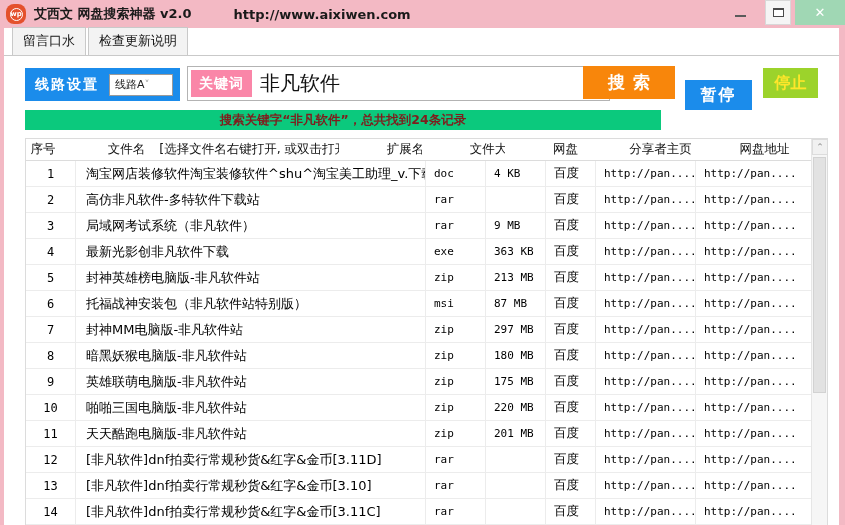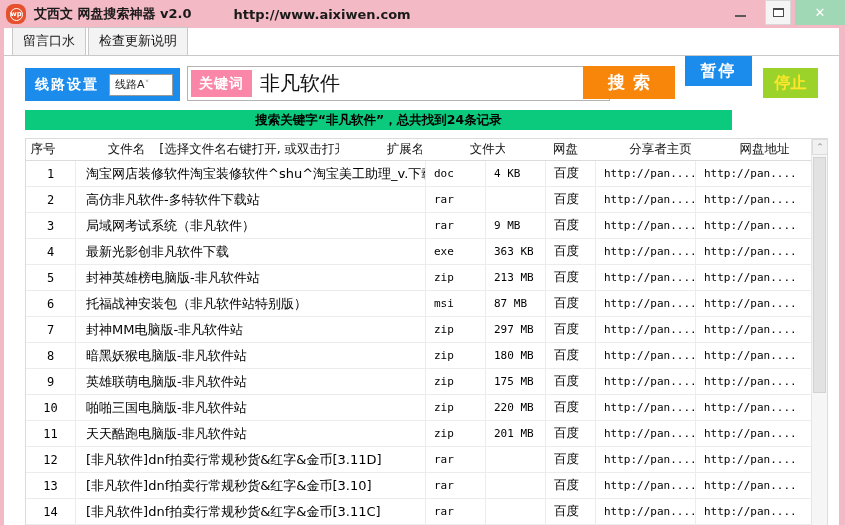--- a/index.html
+++ b/index.html
@@ -52,27 +52,27 @@
     border:1px solid #b3b3b3; display:flex; align-items:center; }
   .kw-label{ background:var(--pink,#fa86a8); color:#fff; font-size:14px; font-weight:bold;
     height:27px; display:flex; align-items:center; padding:0 8px; margin-left:3px; letter-spacing:1px; }
   .kw-input{ border:none; outline:none; flex:1; height:30px; font-size:20px; color:#111;
     padding-left:8px; font-family:"DejaVu Sans", sans-serif; background:transparent; }
 
   .btn{ position:absolute; display:flex; align-items:center; justify-content:center;
     color:#fff; font-weight:bold; cursor:pointer; }
   .btn-search{ left:579px; top:10px; width:92px; height:33px; background:var(--orange,#f8860b);
     font-size:17px; letter-spacing:8px; padding-left:8px; }
-  .btn-pause{ left:681px; top:0; width:67px; height:30px; background:var(--blue,#1b8ceb);
+  .btn-pause{ left:681px; top:24px; width:67px; height:30px; background:var(--blue,#1b8ceb);
     font-size:16px; letter-spacing:2px; }
   .btn-stop{ left:759px; top:12px; width:55px; height:30px; background:var(--lime,#9cd32b);
     color:var(--stop_text,#ffe62a); font-size:16px; }
 
-  .status-bar{ position:absolute; left:21px; top:54px; width:707px; height:20px;
-    background:var(--green,#0bc97d); color:#000000; font-size:12.5px; font-weight:bold;
+  .status-bar{ position:absolute; left:21px; top:54px; width:636px; height:20px;
+    background:var(--green,#0bc97d); color:#7f1d1d; font-size:12.5px; font-weight:bold;
     display:flex; align-items:center; justify-content:center; }
 
   
   .table{ position:absolute; left:21px; top:82px; width:803px; height:387px;
     border:1px solid #dcdcdc; border-bottom:none; background:#fff; overflow:hidden; }
   .thead,.trow{ display:flex; width:787px; }
   .thead{ height:22px; align-items:center; border-bottom:1px solid #dcdcdc; font-size:12.5px; color:#111;gap:40px; }
   .thead .hcell{ padding-left:8px; white-space:nowrap; overflow:hidden; }
   .trow{ height:26px; align-items:center; border-bottom:1px solid #ececec; font-size:13px; color:#000; cursor:default; }
   .cell{ height:100%; display:flex; align-items:center; border-right:1px solid #ececec;

